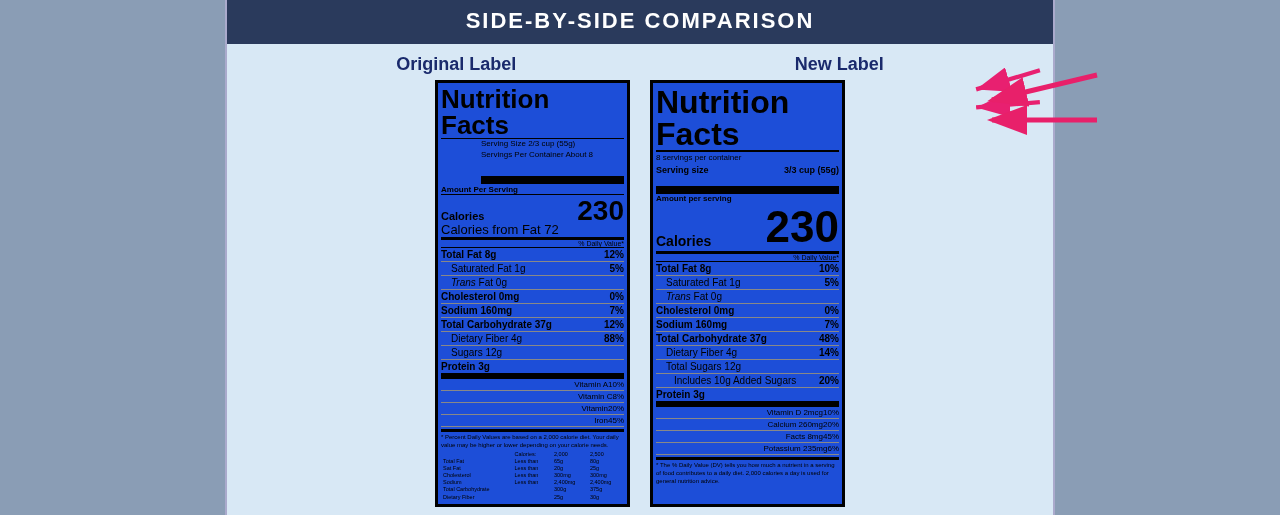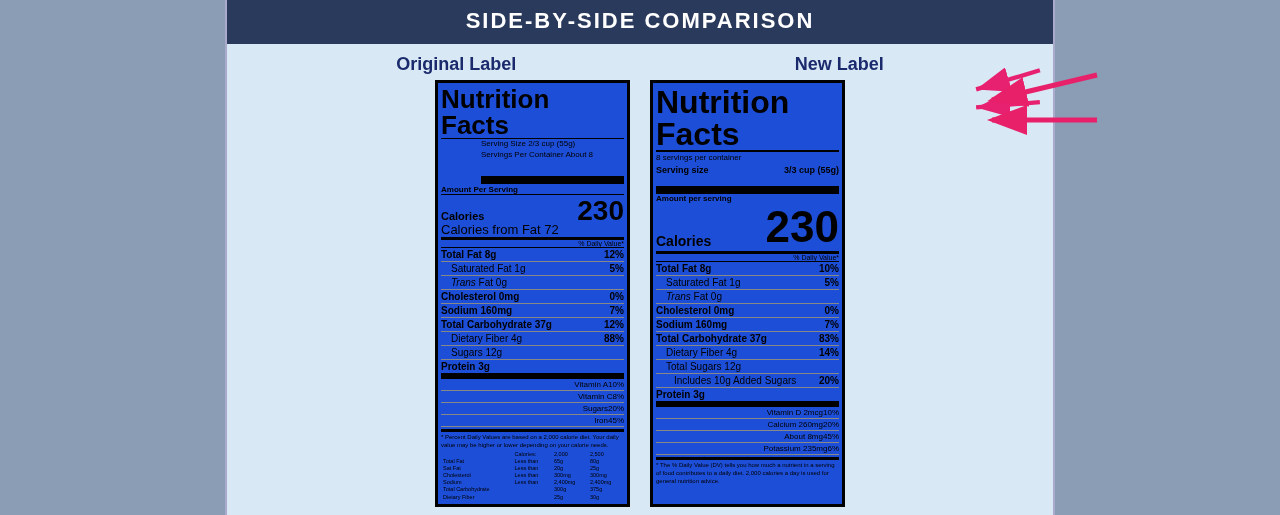--- a/index.html
+++ b/index.html
@@ -276,21 +276,21 @@
 
         <div class="vitamin-row">
           <span>Vitamin A</span>
             <span>10%</span>
         </div>
         <div class="vitamin-row">
           <span>Vitamin C</span>
             <span>8%</span>
         </div>
         <div class="vitamin-row">
-          <span>Sugars</span>
+          <span>Vitamin</span>
             <span>20%</span>
         </div>
         <div class="vitamin-row">
           <span>Iron</span>
             <span>45%</span>
         </div>
 
         <div class="footnote">
           <div>* Percent Daily Values are based on a 2,000 calorie diet. Your daily value may be higher or lower depending on your calorie needs.</div>
           <table class="footnote-table">
@@ -373,21 +373,21 @@
         <div class="nutrient-row bold-name">
           <span class="name">Cholesterol 0mg</span>
             <span class="dv">0%</span>
         </div>
         <div class="nutrient-row bold-name">
           <span class="name">Sodium 160mg</span>
             <span class="dv">7%</span>
         </div>
         <div class="nutrient-row bold-name">
           <span class="name">Total Carbohydrate 37g</span>
-            <span class="dv">83%</span>
+            <span class="dv">48%</span>
         </div>
         <div class="nutrient-row indent">
           <span class="name">Dietary Fiber 4g</span>
             <span class="dv">14%</span>
         </div>
         <div class="nutrient-row indent">
           <span class="name">Total Sugars 12g</span>
             <span class="dv"></span>
         </div>
         <div class="nutrient-row indent2">
@@ -401,21 +401,21 @@
 
         <div class="vitamin-row">
           <span>Vitamin D 2mcg</span>
             <span>10%</span>
         </div>
         <div class="vitamin-row">
           <span>Calcium 260mg</span>
             <span>20%</span>
         </div>
         <div class="vitamin-row">
-          <span>About 8mg</span>
+          <span>Facts 8mg</span>
             <span>45%</span>
         </div>
         <div class="vitamin-row">
           <span>Potassium 235mg</span>
             <span>6%</span>
         </div>
 
         <div class="footnote">
           <div>* The % Daily Value (DV) tells you how much a nutrient in a serving of food contributes to a daily diet. 2,000 calories a day is used for general nutrition advice.</div>
         </div>

